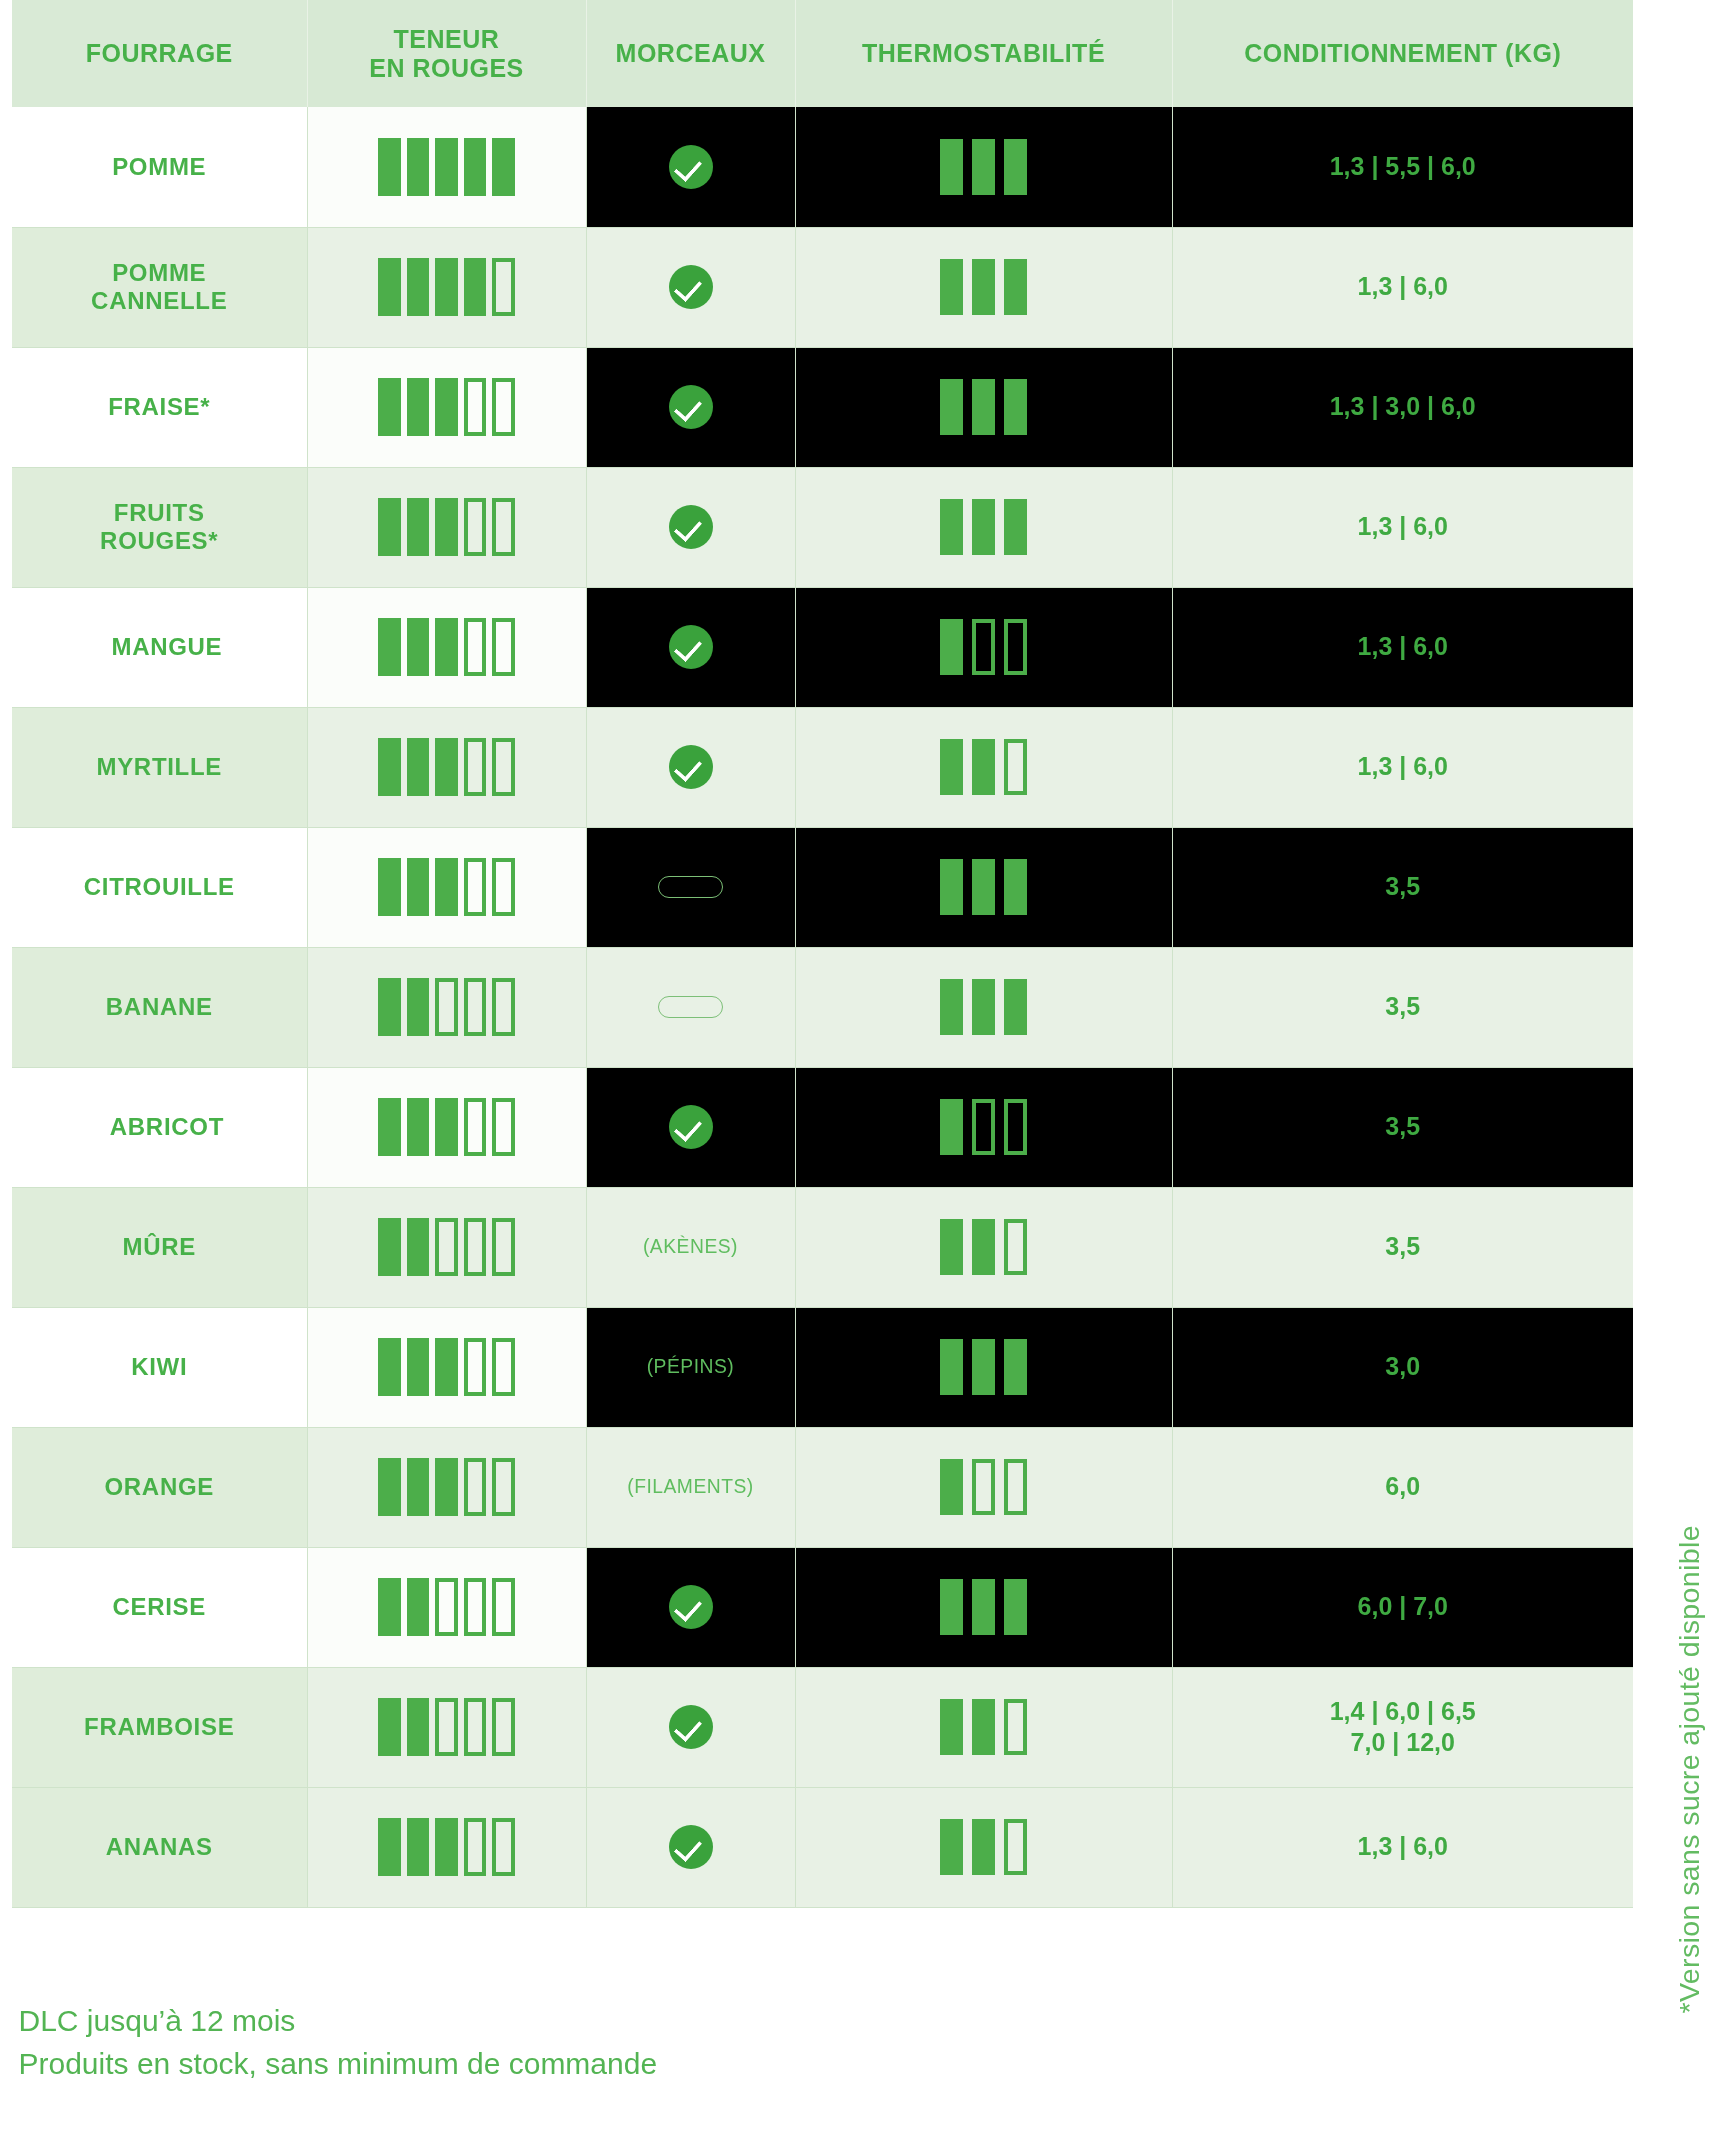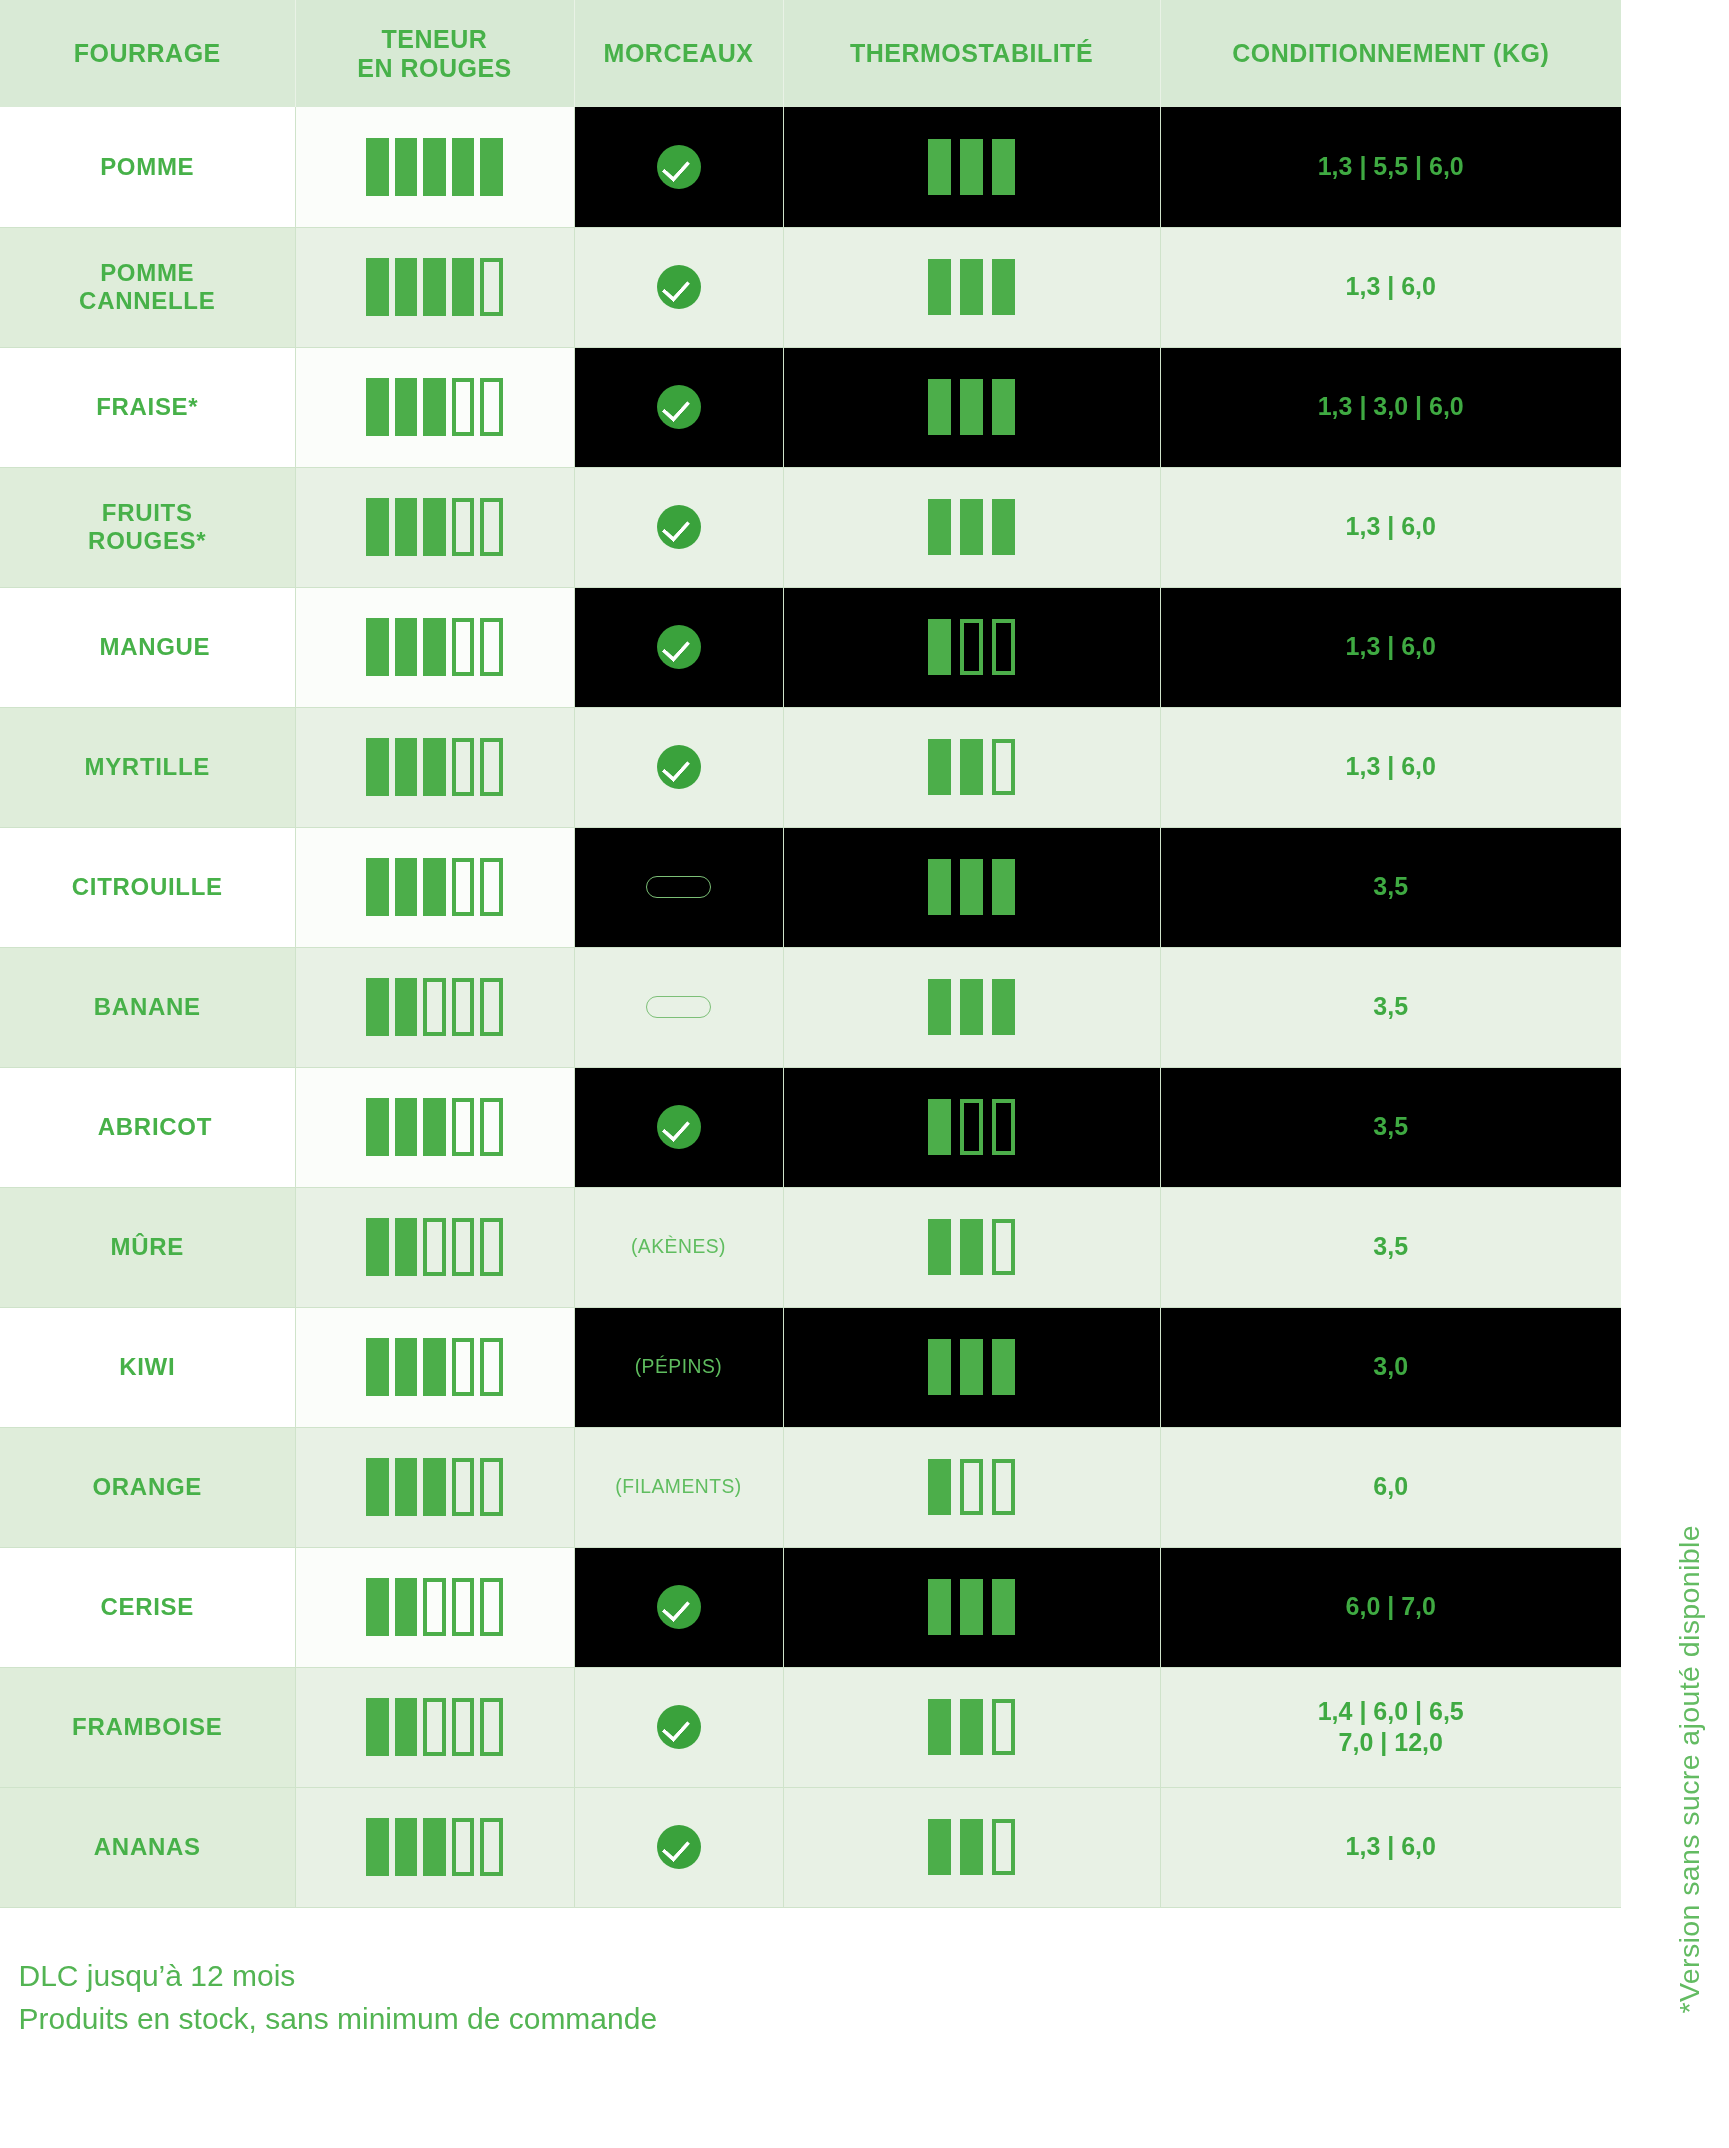--- a/index.html
+++ b/index.html
@@ -15,21 +15,21 @@
     position: relative;
     width: 1729px;
     height: 2148px;
     background: #ffffff;
     overflow: hidden;
   }
 
   
   #table-wrap {
     position: absolute;
-    left: 0;
+    left: 12px;
     top: 0;
     width: 1620px;
   }
 
   table.spec {
     border-collapse: collapse;
     width: 1620px;
     table-layout: fixed;
   }
 
@@ -170,21 +170,21 @@
     font-weight: 400;
     letter-spacing: 0.4px;
     white-space: nowrap;
     padding-bottom: 50px;
   }
 
   
   #footer {
     position: absolute;
     left: 18.5px;
-    top: 1955px;
+    top: 2000px;
     color: #53b453;
     font-size: 30px;
     font-weight: 400;
     line-height: 1.42;
   }
   #footer div { white-space: nowrap; }
 </style>
 </head>
 <body>
 

